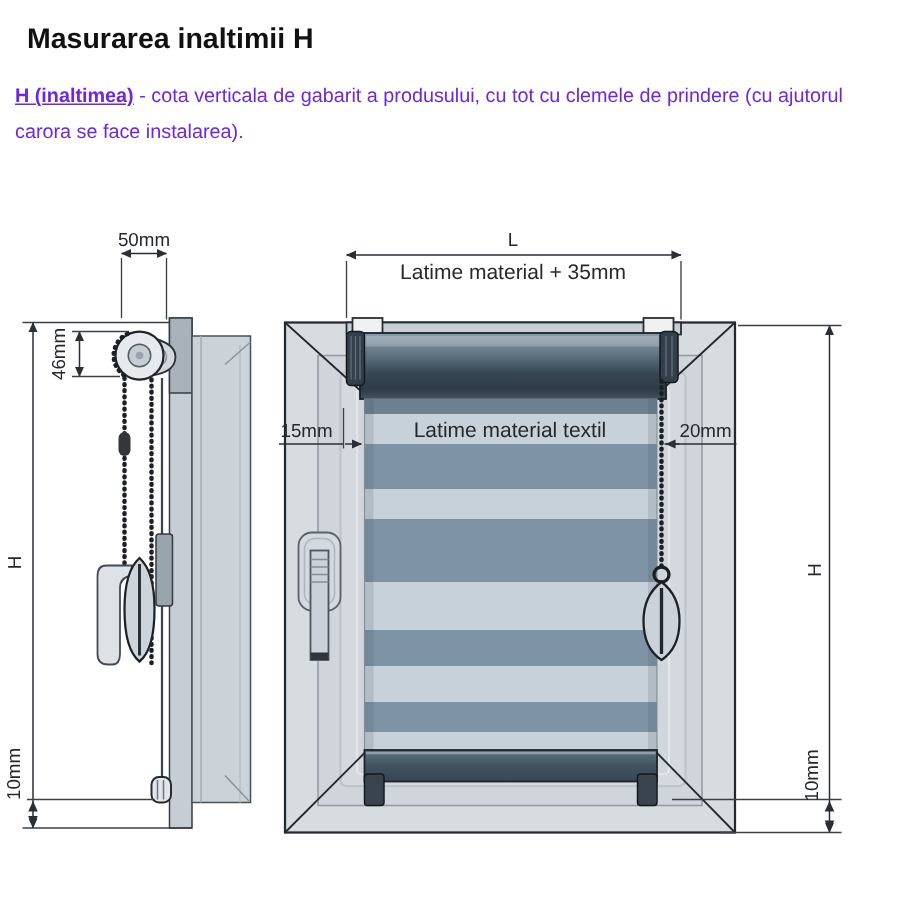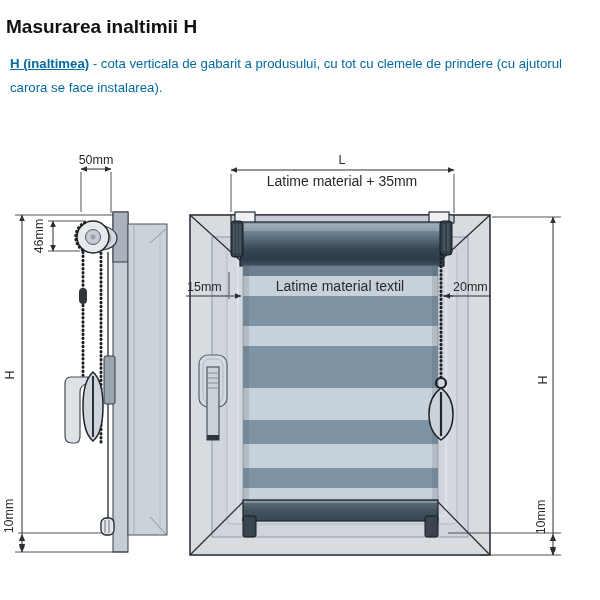--- a/index.html
+++ b/index.html
@@ -1,19 +1,19 @@
 <!DOCTYPE html>
 <html><head>
 <meta charset="utf-8">
 <style>
   html,body{margin:0;padding:0;background:#ffffff;width:600px;height:600px;
     font-family:"Liberation Sans",sans-serif;color:#1b1e21;overflow:hidden;position:relative;}
   .doc{position:absolute;left:0;top:0;width:600px;z-index:2;}
-  h1{font-size:19px;font-weight:bold;margin:16px 0 0 6px;color:#111;}
-  p.desc{font-size:13.2px;line-height:1.85;margin:14px 10px 0 10px;max-width:582px;color:#0369a1;}
+  h1{font-size:19px;font-weight:bold;margin:16px 0 0 18px;color:#111;}
+  p.desc{font-size:13.2px;line-height:1.85;margin:14px 10px 0 10px;max-width:582px;color:#6d28d9;}
   p.desc .lead{font-weight:bold;text-decoration:underline;}
   svg{position:absolute;left:0;top:0;z-index:1;}
   .dim{stroke:#2a2f35;stroke-width:1;fill:none;}
   .ext{stroke:#3a4046;stroke-width:0.9;fill:none;}
   .outl{stroke:#23292f;fill:none;}
   text.dlabel{font-family:"Liberation Sans",sans-serif;font-size:12.5px;fill:#26292c;}
   text.blabel{font-family:"Liberation Sans",sans-serif;font-size:14px;fill:#26292c;}
   .bead{stroke:#1c1f23;stroke-width:3;stroke-dasharray:0.5 3.6;stroke-linecap:round;fill:none;}
 </style>
 </head>

